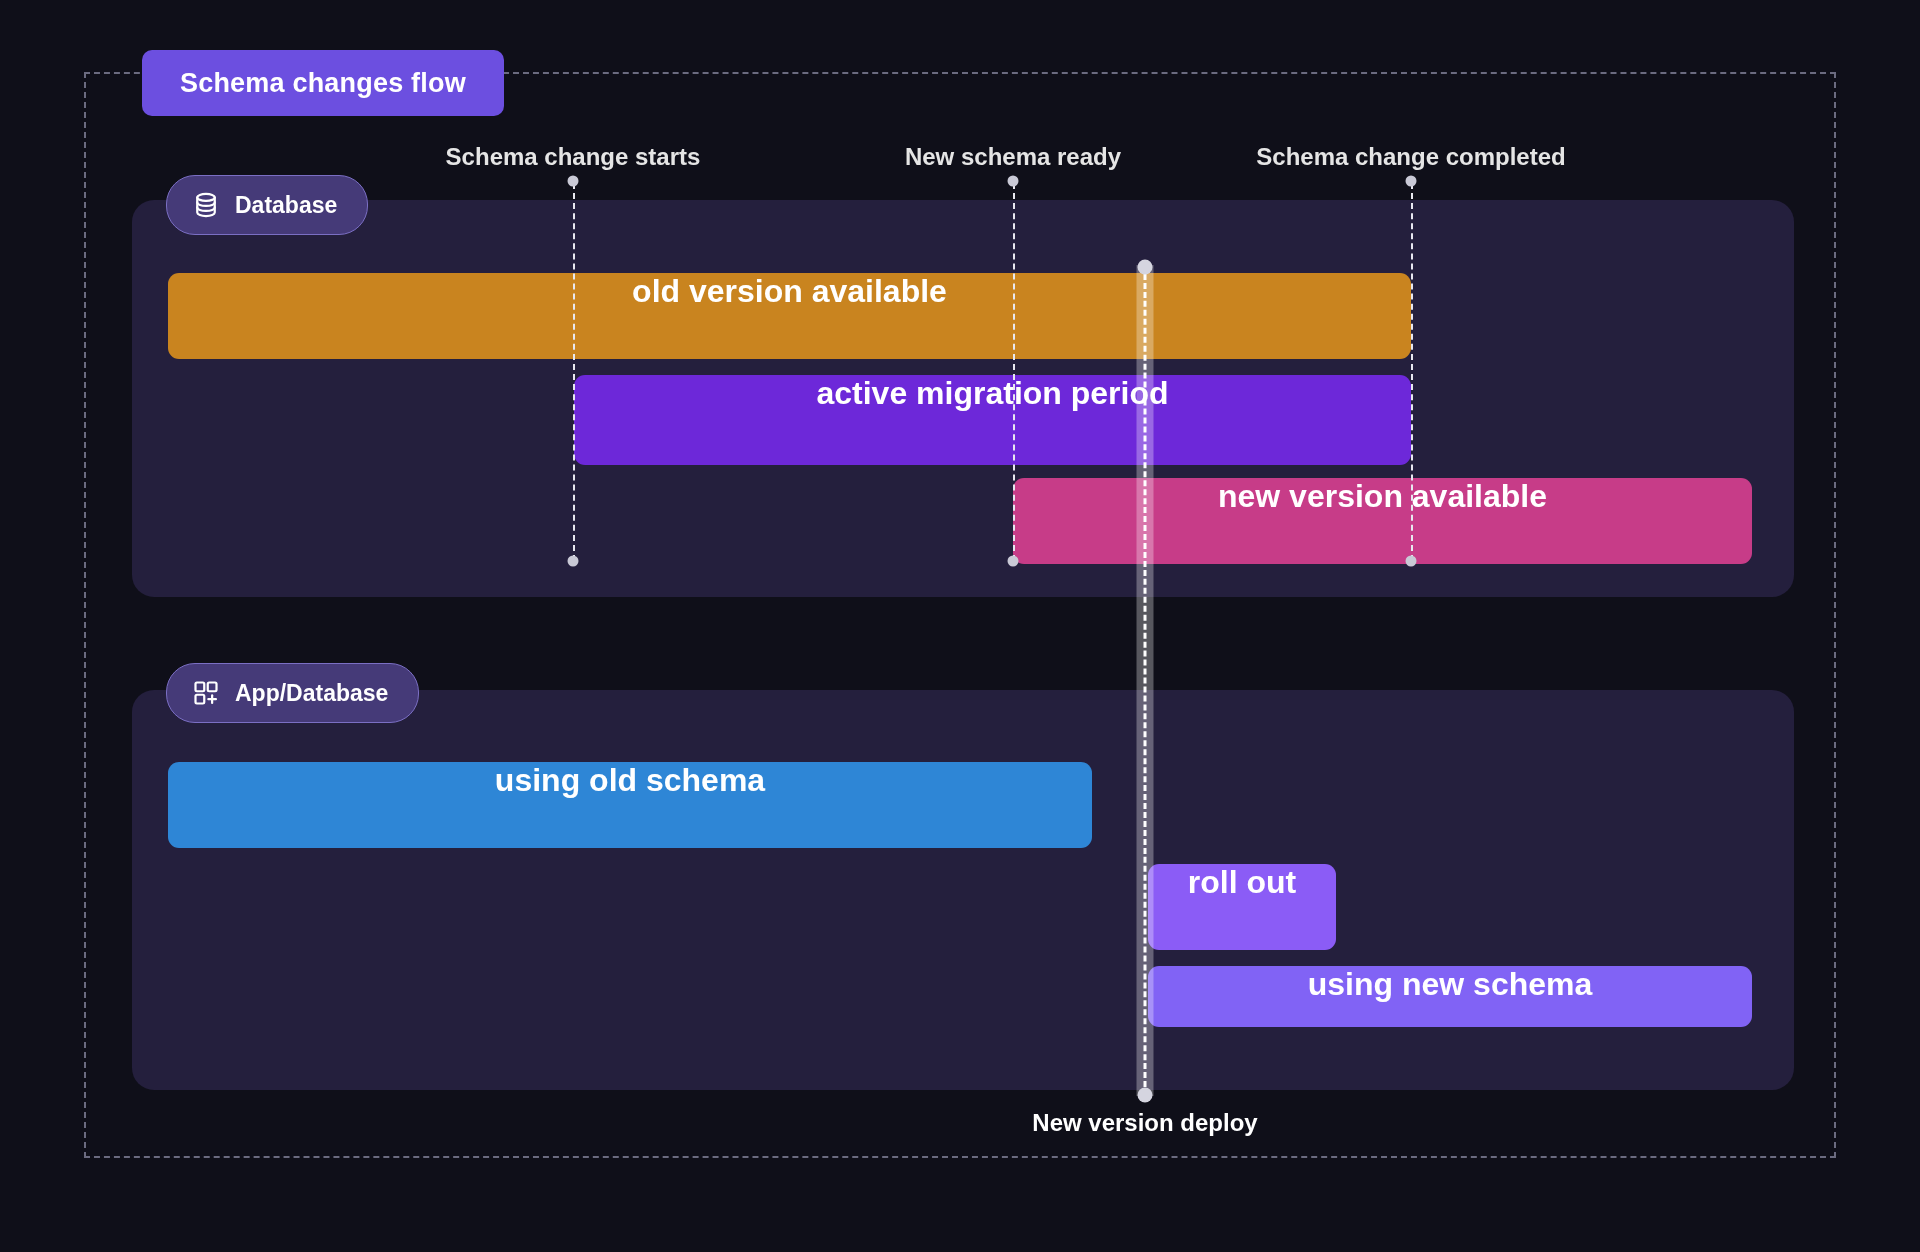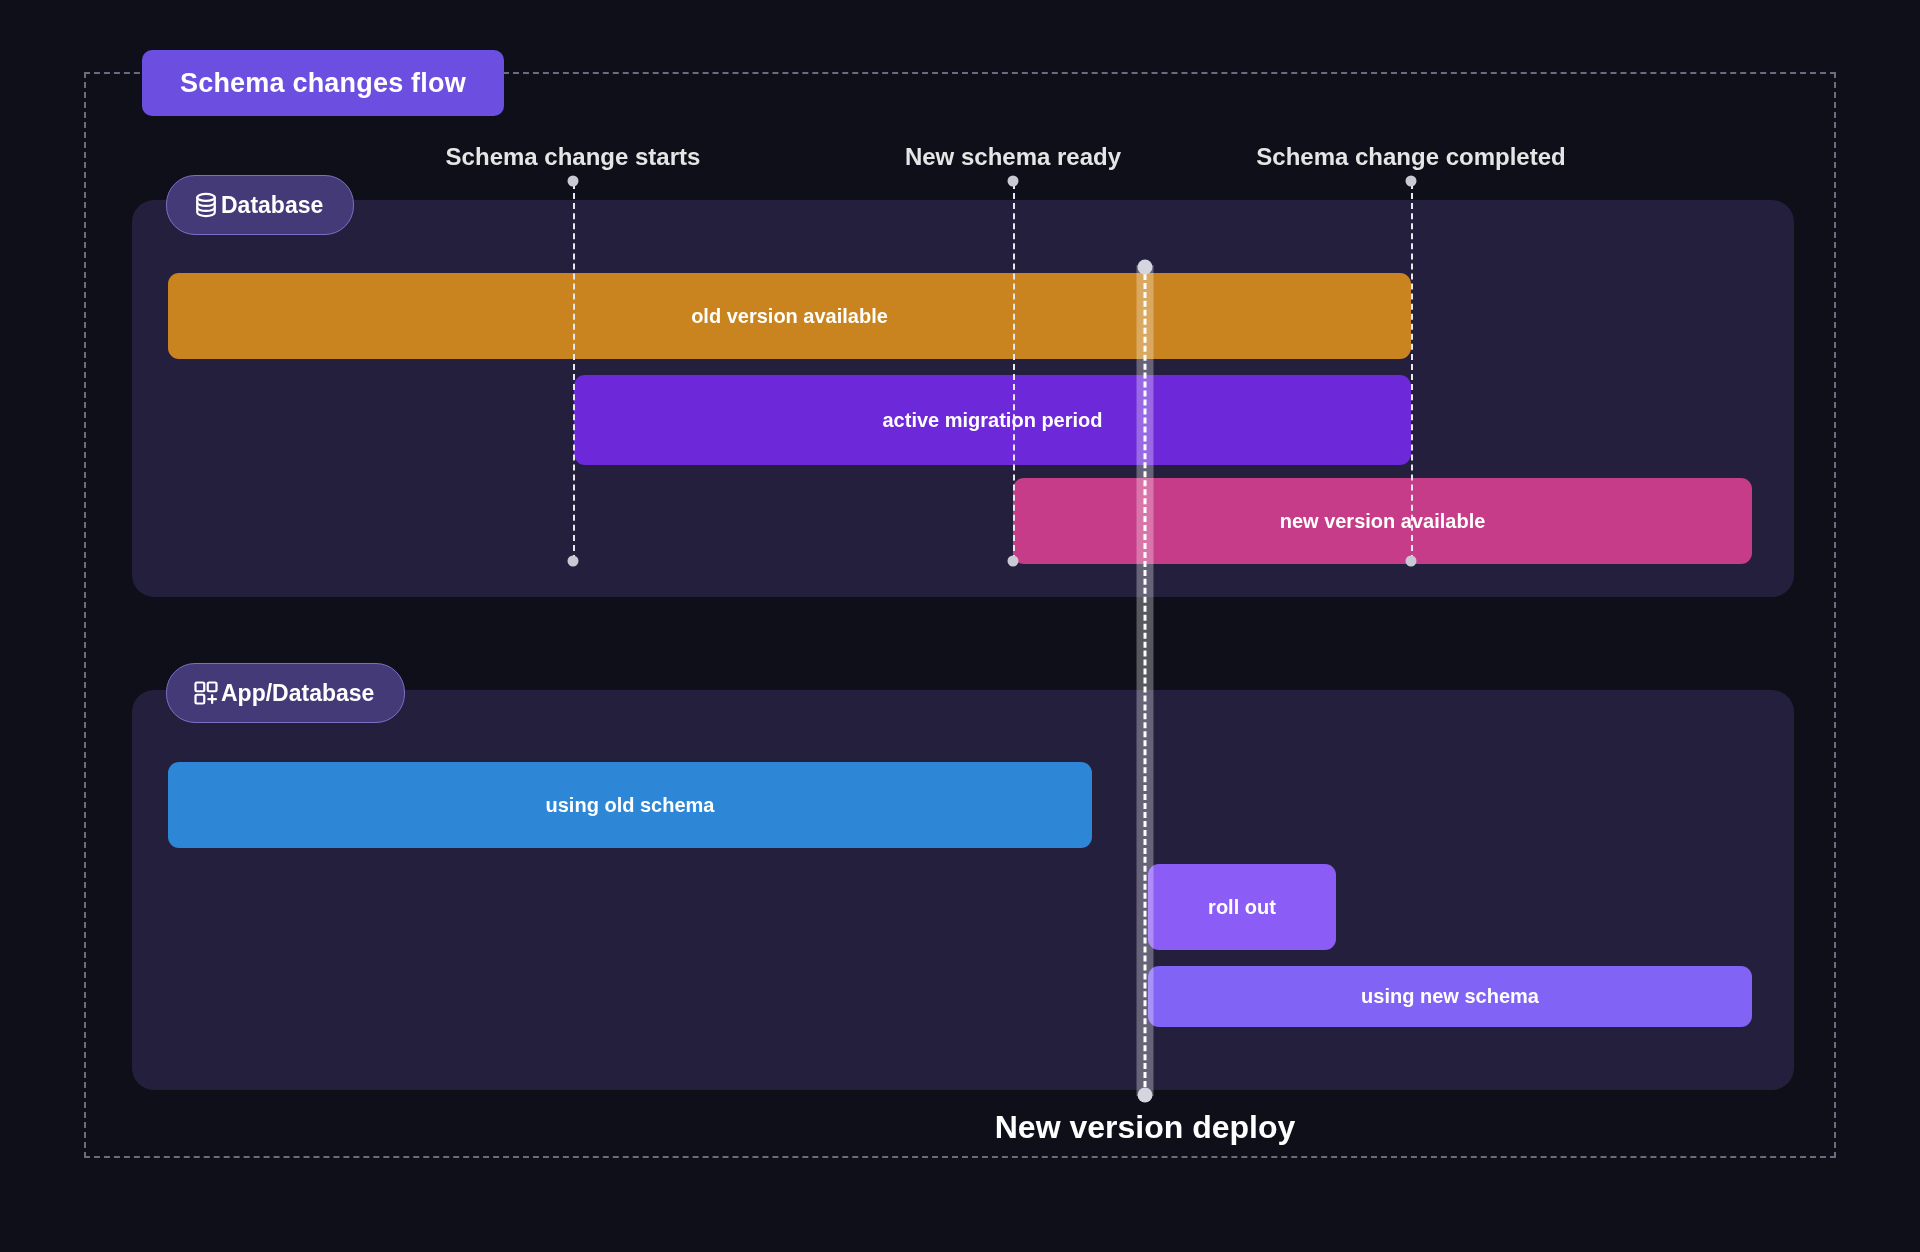--- a/index.html
+++ b/index.html
@@ -94,41 +94,42 @@
     height: 15px;
     border-radius: 50%;
     background: #d5d5e0;
     transform: translate(-50%, -50%);
     z-index: 31;
   }
   #deploy-label {
     position: absolute;
     transform: translateX(-50%);
     color: #ffffff;
-    font-size: 32px;
+    font-size: 24px;
     font-weight: bold;
     white-space: nowrap;
     z-index: 32;
   }
 
   
   .lane-panel {
     position: absolute;
     background: #241f3d;
     border-radius: 22px;
     z-index: 5;
   }
 
   
   .lane-badge {
     position: absolute;
     height: 58px;
     padding: 0 30px 0 24px;
     display: flex;
     align-items: center;
+    gap: 14px;
     background: #453a78;
     border: 1.5px solid #7b6fc4;
     border-radius: 29px;
     color: #ffffff;
     font-size: 23px;
     font-weight: bold;
     white-space: nowrap;
     z-index: 20;
   }
   .lane-badge .icon-wrap {
@@ -136,25 +137,24 @@
     align-items: center;
     justify-content: center;
     width: 30px;
     height: 30px;
   }
 
   
   .task-bar {
     position: absolute;
     display: flex;
-    align-items: center;
     justify-content: center;
     border-radius: 11px;
     color: #ffffff;
-    font-size: 20px;
+    font-size: 32px;
     font-weight: bold;
     white-space: nowrap;
     z-index: 10;
   }
 </style>
 </head>
 <body>
 
 <div id="diagram-frame"></div>
 

